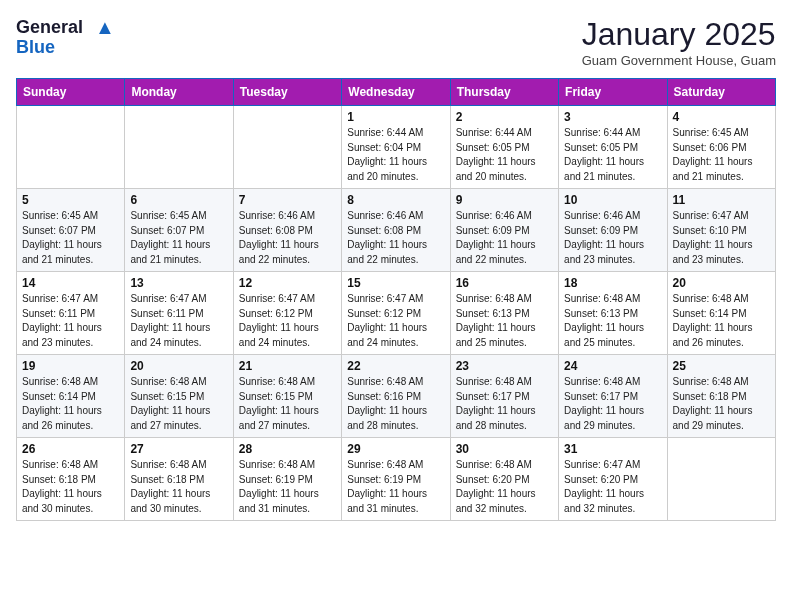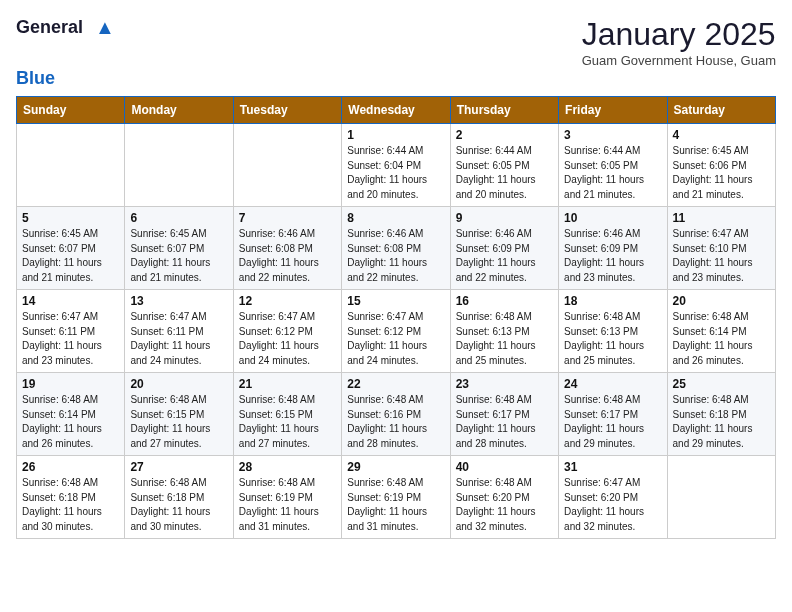--- a/index.html
+++ b/index.html
@@ -32,21 +32,21 @@
     .subtitle {
       font-size: 13px;
       color: #444;
     }
     .calendar {
       width: 100%;
       border-collapse: collapse;
       font-size: 10.5px;
     }
     .calendar th {
-      background: #a16207;
+      background: #a21caf;
       color: #fff;
       text-align: left;
       padding: 6px 6px;
       font-size: 12px;
       font-weight: bold;
       border: 1px solid #1565c0;
     }
     .calendar td {
       border: 1px solid #ccc;
       vertical-align: top;
@@ -77,21 +77,21 @@
 </head>
 <body>
 
 <div class="header-area">
   <div class="logo">
     <div style="display:flex; flex-direction:column; align-items:flex-start;">
       <div style="display:flex; align-items:center; gap:10px;">
         <span style="font-size:18px;font-weight:bold;color:#1a1a2e;">General</span>
         <span style="color:#1565c0; font-size:20px; margin-left:2px;">▲</span>
       </div>
-      <span style="font-size:18px;font-weight:bold;color:#1565c0; line-height:0.9;margin-top:31px;">Blue</span>
+      <span style="font-size:18px;font-weight:bold;color:#1565c0; line-height:0.9;">Blue</span>
     </div>
   </div>
   <div class="title-area">
     <div class="month-title">January 2025</div>
     <div class="subtitle">Guam Government House, Guam</div>
   </div>
 </div>
 
 <table class="calendar">
   <thead>
@@ -315,21 +315,21 @@
 and 31 minutes.</div>
         </td>
         <td>
           <span class="day-number">29</span>
           <div class="day-info" style="white-space: pre-line;">Sunrise: 6:48 AM
 Sunset: 6:19 PM
 Daylight: 11 hours
 and 31 minutes.</div>
         </td>
         <td>
-          <span class="day-number">40</span>
+          <span class="day-number">30</span>
           <div class="day-info" style="white-space: pre-line;">Sunrise: 6:48 AM
 Sunset: 6:20 PM
 Daylight: 11 hours
 and 32 minutes.</div>
         </td>
         <td>
           <span class="day-number">31</span>
           <div class="day-info" style="white-space: pre-line;">Sunrise: 6:47 AM
 Sunset: 6:20 PM
 Daylight: 11 hours

